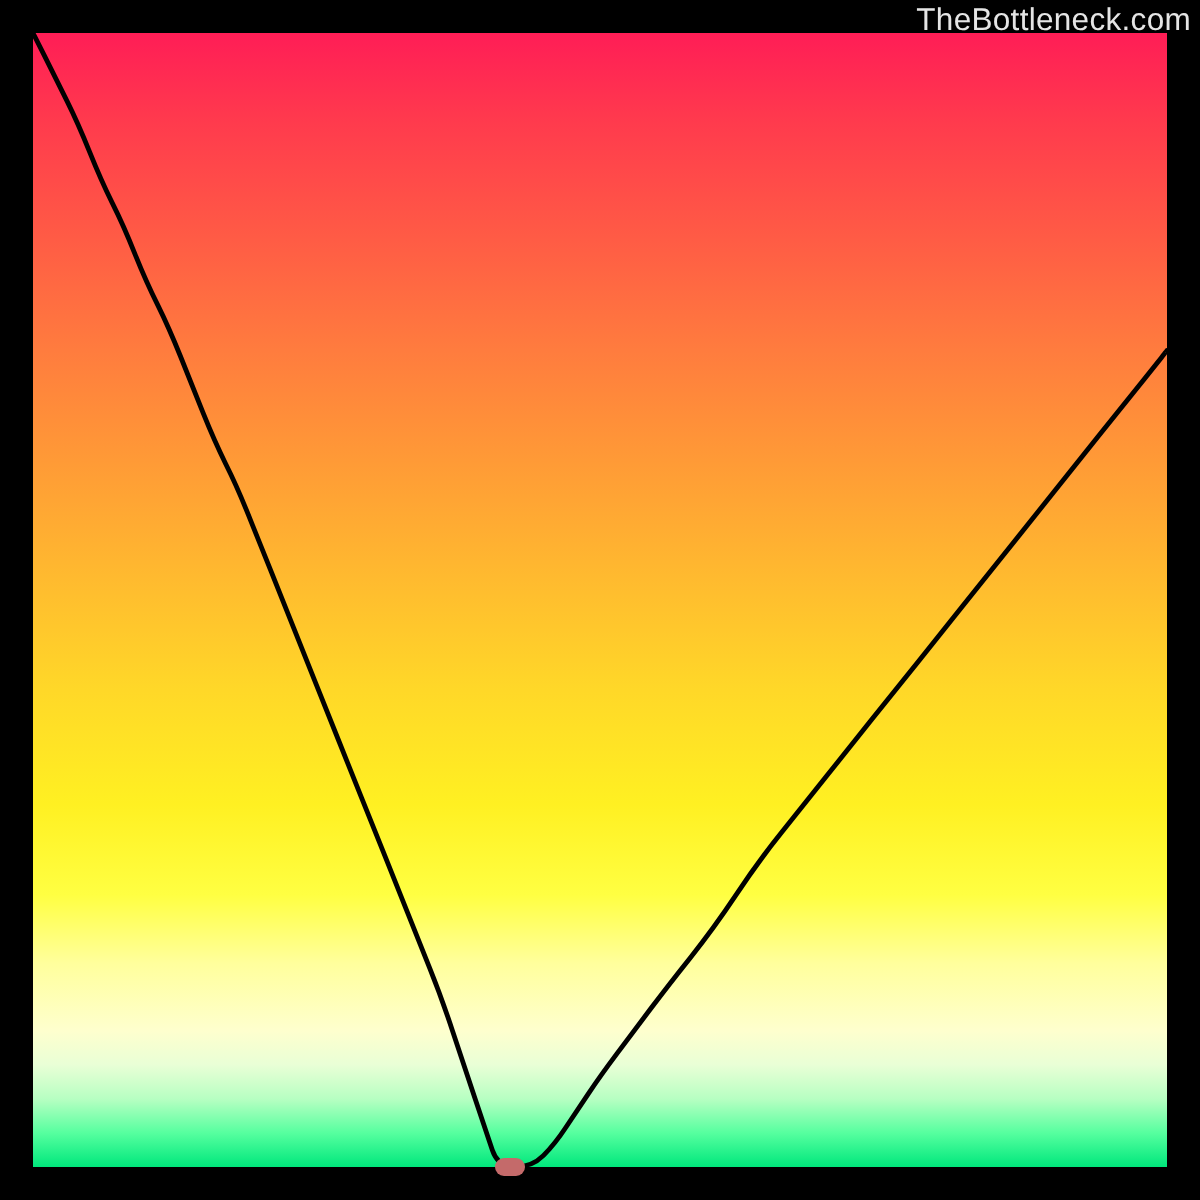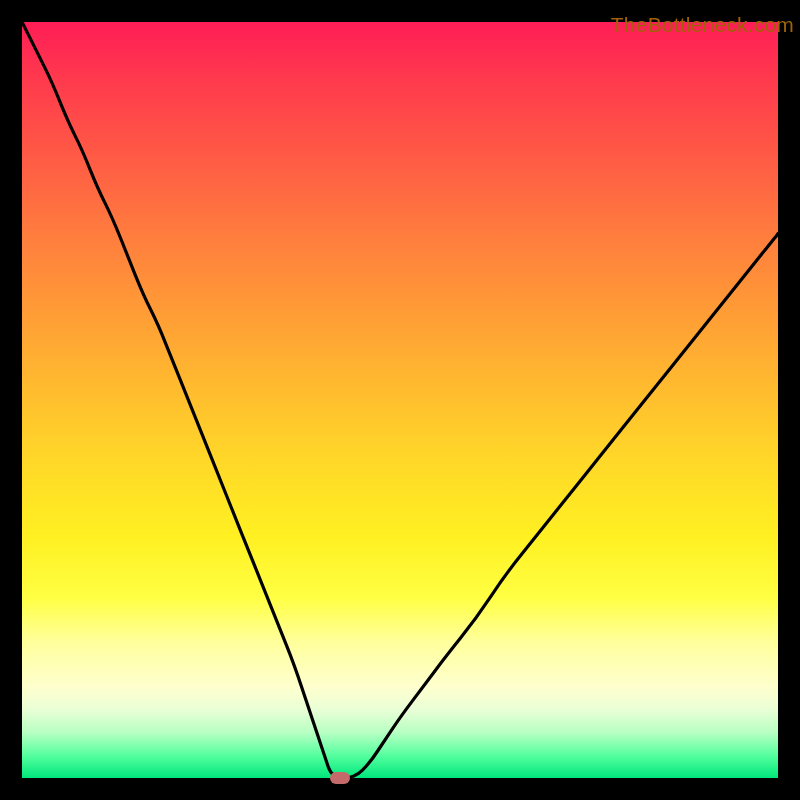--- a/index.html
+++ b/index.html
@@ -53,23 +53,23 @@
   .curve-svg {
     position: absolute;
     left: 0;
     top: 0;
     width: 100%;
     height: 100%;
     overflow: visible;
   }
   .watermark {
     position: absolute;
-    top: 13px;
+    top: 2px;
     right: 6px;
-    color: #a16207;
+    color: #e5e5e5;
     font-size: 21px;
     font-weight: 500;
     letter-spacing: 0.2px;
   }
   .marker {
     position: absolute;
     width: 20px;
     height: 12px;
     background: #c46a6a;
     border-radius: 6px;

